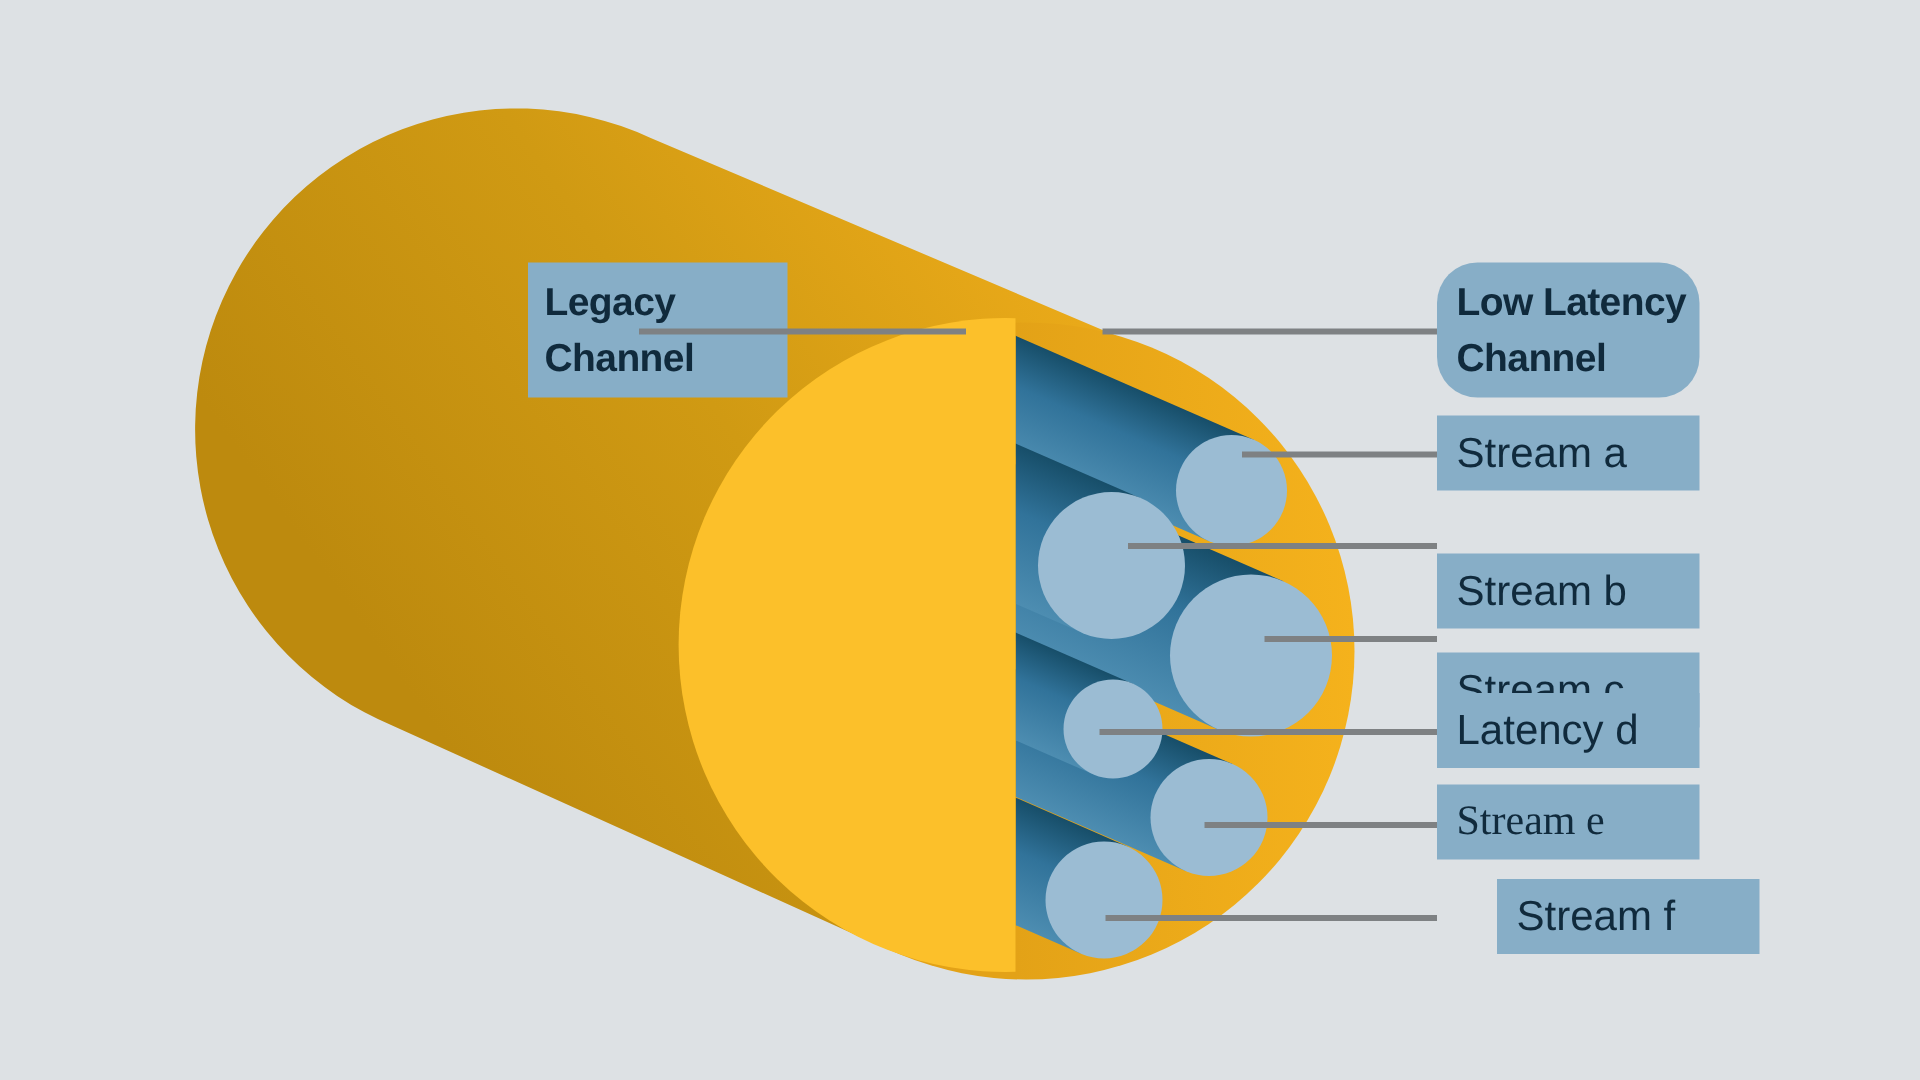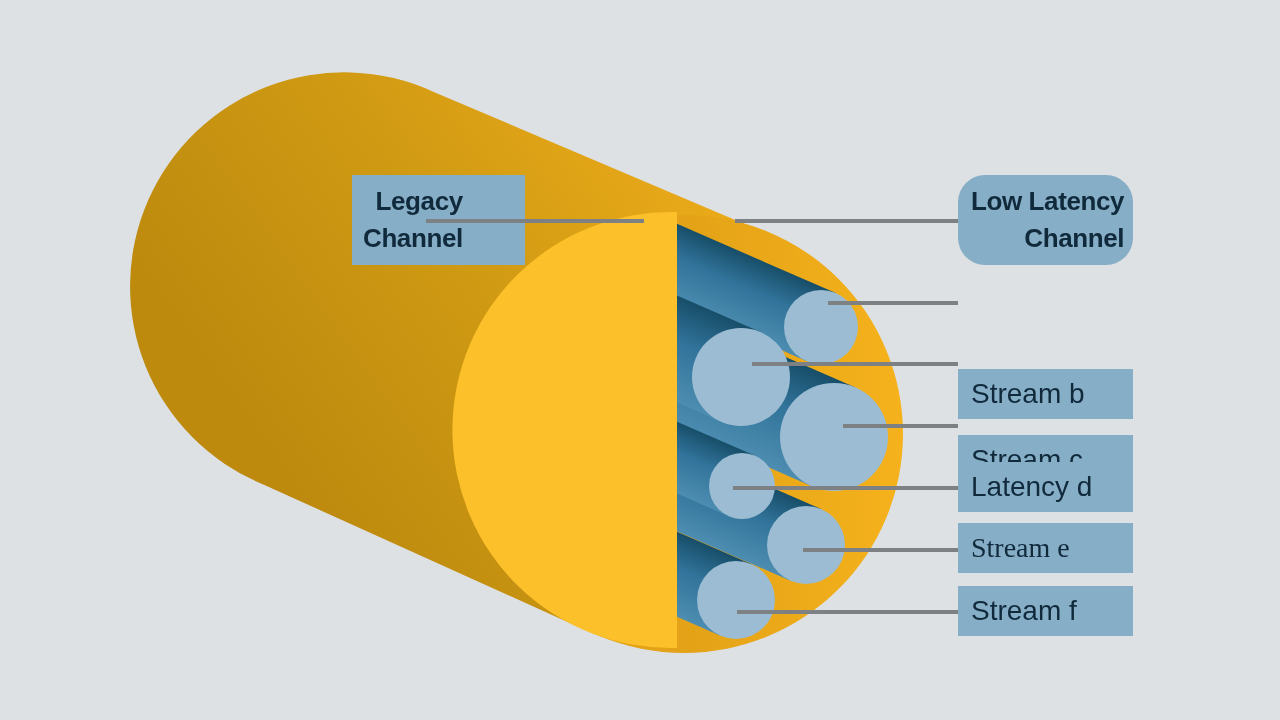--- a/index.html
+++ b/index.html
@@ -6,21 +6,21 @@
   .stage {
     position: relative;
     width: 1280px;
     height: 720px;
     overflow: hidden;
     background: var(--bg, #dde1e4);
     font-family: "Liberation Sans", sans-serif;
   }
   .layer { position: absolute; left: 0; top: 0; }
   svg.layer { pointer-events: none; }
-  .labels { z-index: 2; width: 1280px; height: 720px; text-align: right; }
+  .labels { z-index: 2; width: 1280px; height: 720px; }
   .lines-layer { z-index: 3; }
   .cable-layer { z-index: 1; }
   .label {
     position: absolute;
     background: var(--label-bg, #87aec7);
     color: var(--label-text, #102a3c);
     display: flex;
     align-items: center;
     white-space: pre-line;
     box-sizing: border-box;
@@ -124,25 +124,26 @@
     </g>
 
     <path d="M 677 212.1 A 218 218 0 1 0 677 647.9 Z" fill="#fcc02a"></path>
   </svg>
 
   <div class="layer labels">
     <div class="label channel legacy">Legacy
 Channel</div>
     <div class="label channel lowlat">Low Latency
 Channel</div>
+    <div class="label stream" style="top:277px;">Stream a</div>
     <div class="label stream" style="top:338px;margin-top:31px;">Stream b</div>
     <div class="label stream" style="top:392px;margin-top:43px;">Stream c</div>
     <div class="label stream" style="top:462px;">Latency d</div>
     <div class="label stream" style="top:523px;font-family:Liberation Serif, serif;">Stream e</div>
-    <div class="label stream" style="top:586px;">Stream f</div>
+    <div class="label stream" style="top:586px;margin-left:40px;">Stream f</div>
   </div>
 
   <svg class="layer lines-layer" width="1280" height="720" viewBox="0 0 1280 720">
     <g stroke-width="4" fill="none" stroke="#7e8183">
       <line x1="426" y1="221" x2="644" y2="221"></line>
       <line x1="735" y1="221" x2="958" y2="221"></line>
       <line x1="828" y1="303" x2="958" y2="303"></line>
       <line x1="752" y1="364" x2="958" y2="364"></line>
       <line x1="843" y1="426" x2="958" y2="426"></line>
       <line x1="733" y1="488" x2="958" y2="488"></line>

